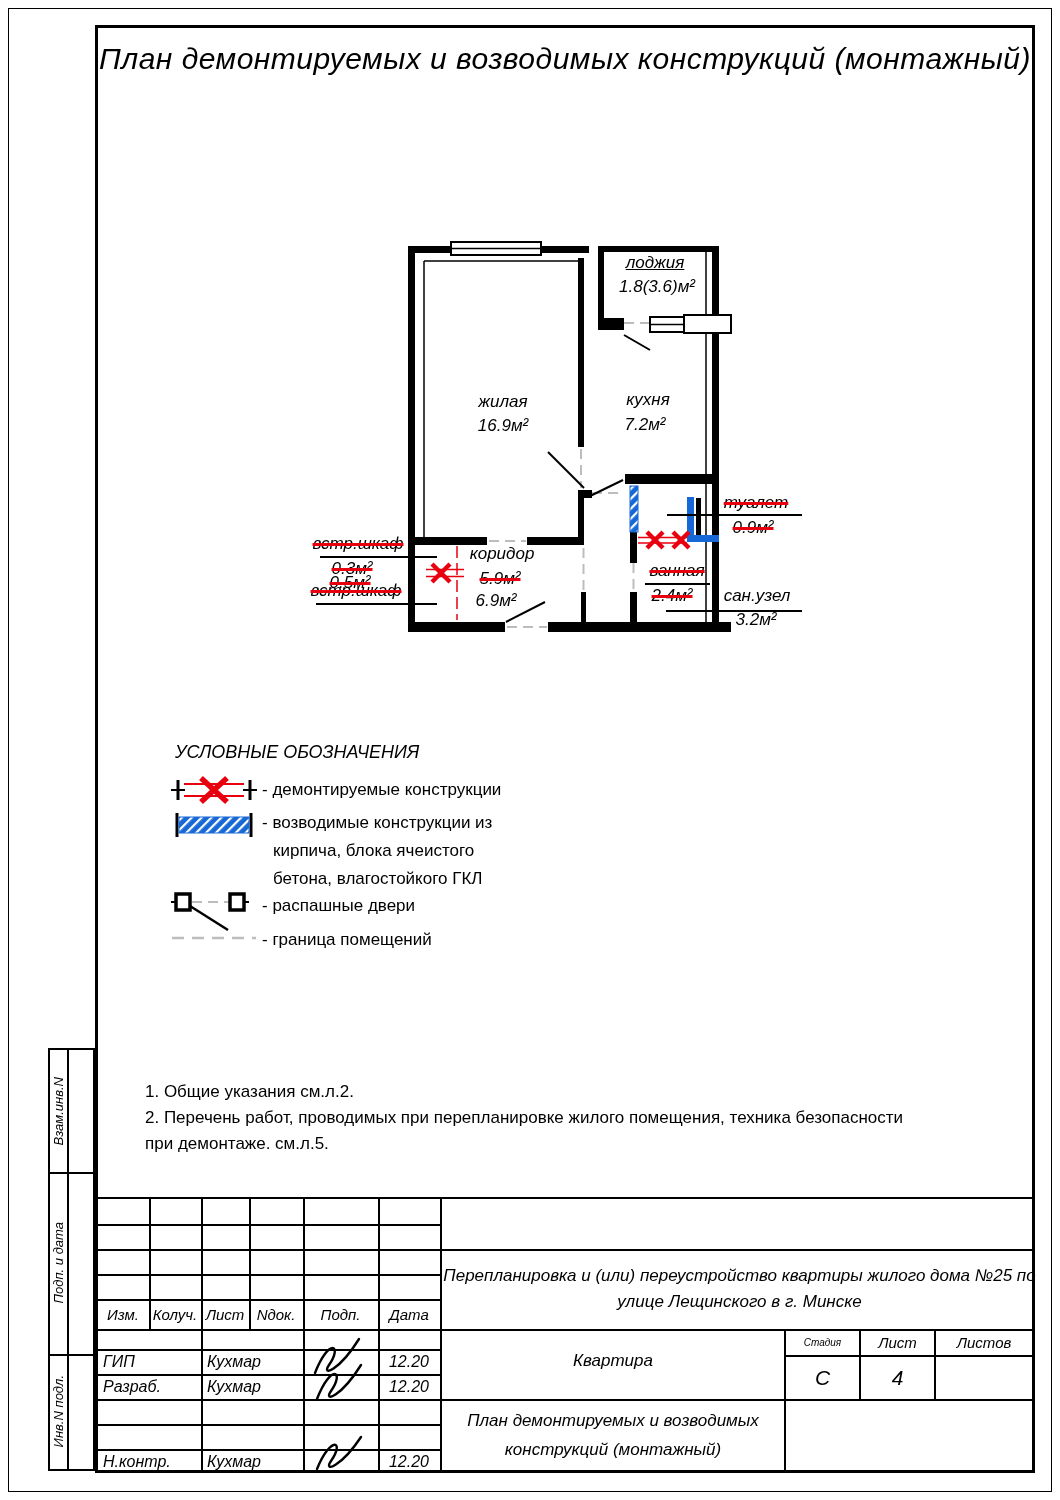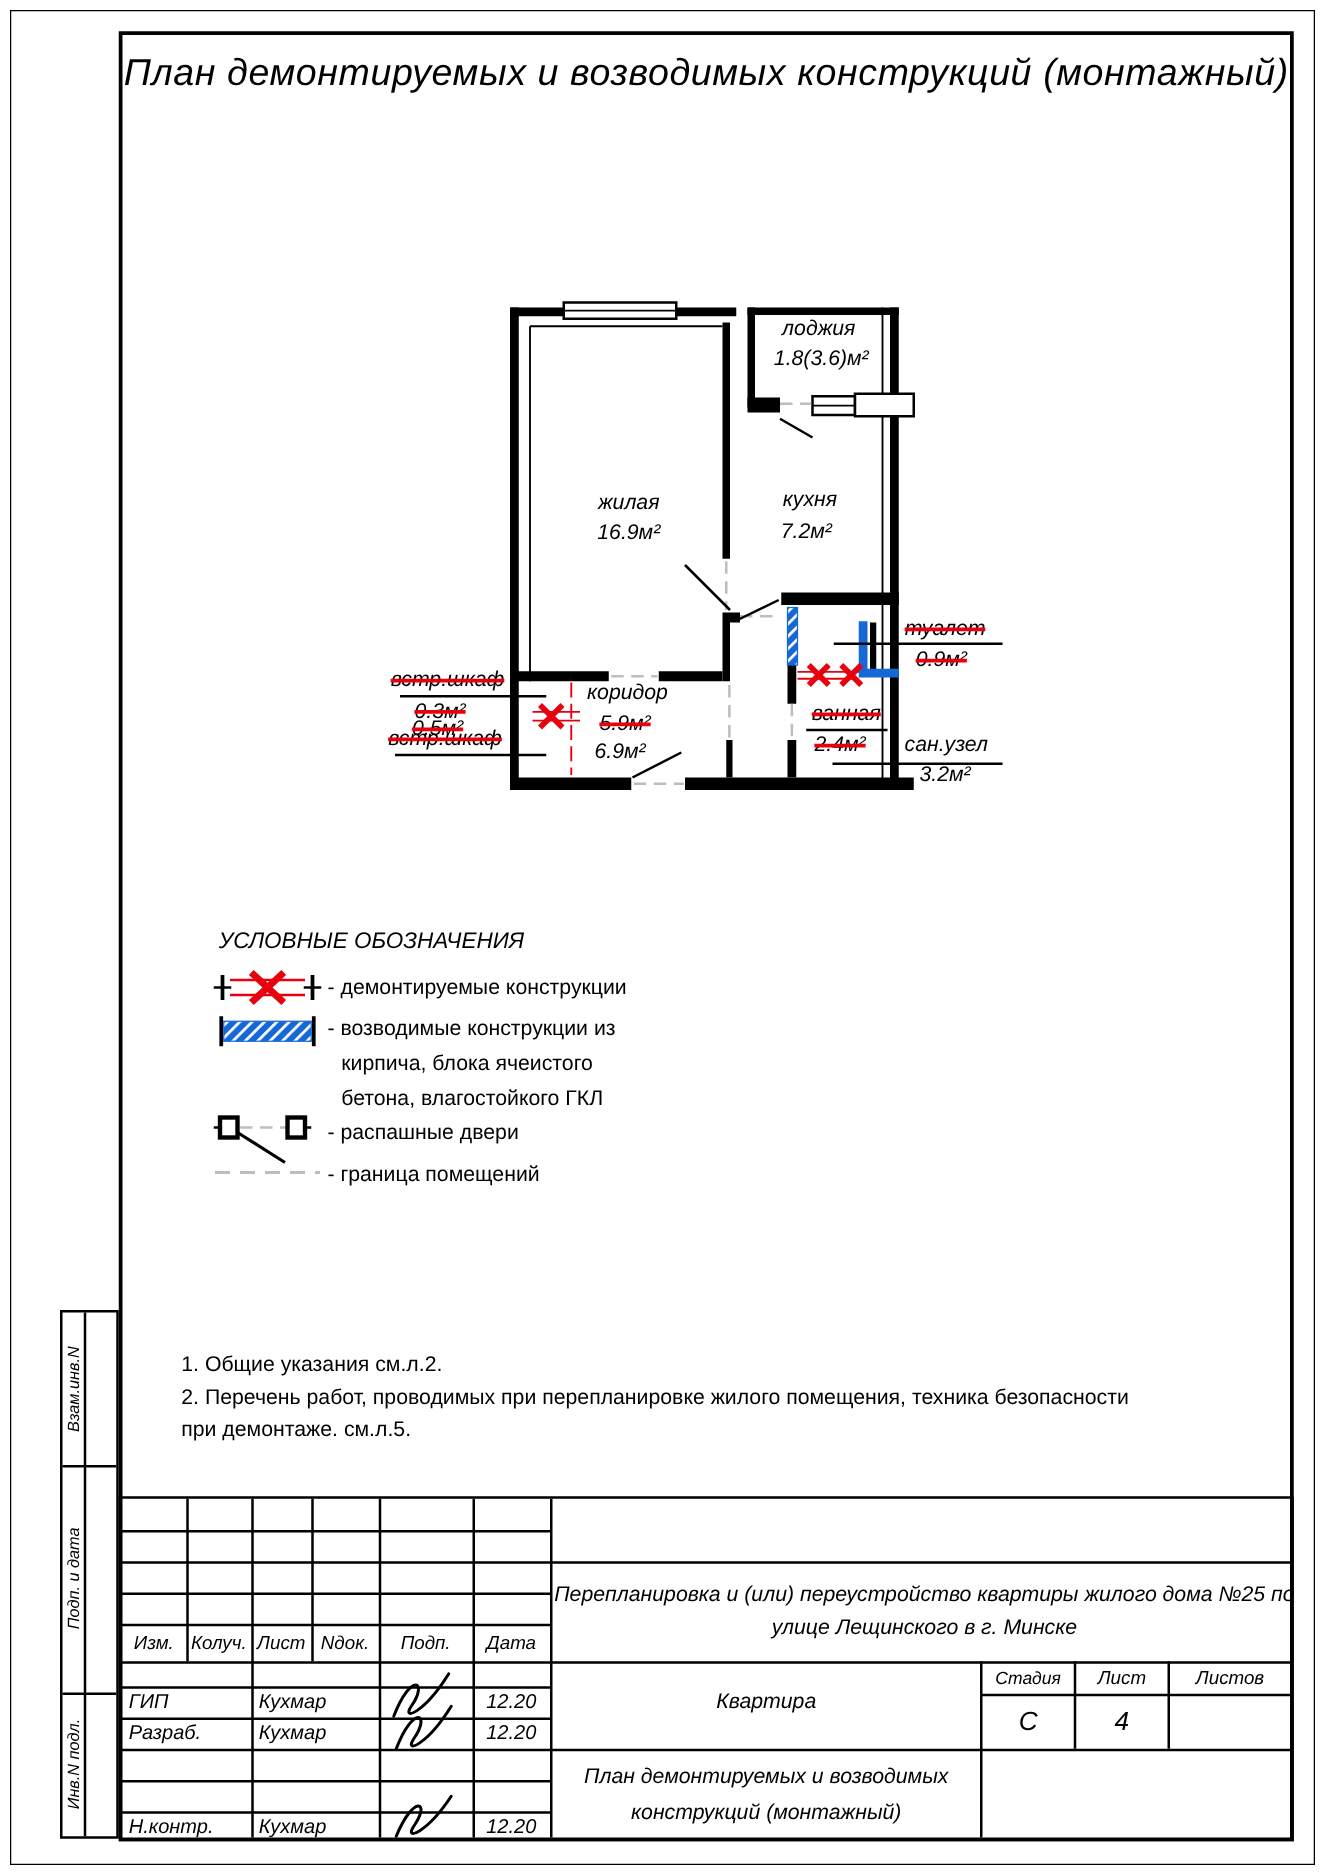--- a/index.html
+++ b/index.html
@@ -121,21 +121,21 @@
     </g>
 
     <g stroke="#000" stroke-width="2">
       <line x1="229" y1="97" x2="255" y2="112"></line>
       <line x1="193" y1="259" x2="228" y2="242"></line>
       <line x1="189" y1="250" x2="153" y2="214"></line>
       <line x1="111" y1="384" x2="150" y2="364"></line>
     </g>
   </svg>
 
-  <div class="lbl" style="left:655px;top:254px;">лоджия</div>
+  <div class="lbl" style="left:655px;top:254px;text-decoration:underline;">лоджия</div>
   <div class="lbl" style="left:657px;top:278px;">1.8(3.6)м²</div>
   <div class="lbl" style="left:503px;top:393px;">жилая</div>
   <div class="lbl" style="left:503px;top:417px;">16.9м²</div>
   <div class="lbl" style="left:648px;top:391px;">кухня</div>
   <div class="lbl" style="left:645px;top:416px;">7.2м²</div>
   <div class="lbl" style="left:502px;top:545px;">коридор</div>
   <div class="lbl strike" style="left:500px;top:570px;">5.9м²</div>
   <div class="lbl" style="left:496px;top:592px;">6.9м²</div>
   <div class="lbl strike" style="left:358px;top:535px;">встр.шкаф</div>
   <div class="lbl strike" style="left:352px;top:560px;">0.3м²</div>
@@ -265,21 +265,21 @@
         <path d="M14,70 C28,34 42,42 28,62 C20,74 38,68 58,36"></path>
         <path d="M14,140 C28,106 42,112 28,132 C20,144 38,138 58,108"></path>
       </g>
     </svg>
 
     <div class="sc col" style="left:345px;top:50px;width:595px;height:80px;font-size:17px;line-height:1.55;">
       <div>Перепланировка и (или) переустройство квартиры жилого дома №25 по</div>
       <div>улице Лещинского в г. Минске</div>
     </div>
     <div class="sc" style="left:345px;top:132px;width:342px;height:60px;font-size:17px;">Квартира</div>
-    <div class="sc" style="left:689px;top:130px;width:73px;height:26px;font-size:14px;">Стадия</div>
+    <div class="sc" style="left:689px;top:130px;width:73px;height:26px;font-size:10px;">Стадия</div>
     <div class="sc" style="left:764px;top:130px;width:73px;height:26px;font-size:15px;">Лист</div>
     <div class="sc" style="left:839px;top:130px;width:96px;height:26px;font-size:15px;">Листов</div>
     <div class="sc" style="left:689px;top:158px;width:73px;height:42px;font-size:21px;">С</div>
     <div class="sc" style="left:764px;top:158px;width:73px;height:42px;font-size:21px;">4</div>
     <div class="sc col" style="left:345px;top:202px;width:342px;height:69px;font-size:17px;line-height:1.7;">
       <div>План демонтируемых и возводимых</div>
       <div>конструкций (монтажный)</div>
     </div>
   </div>
 </div>

